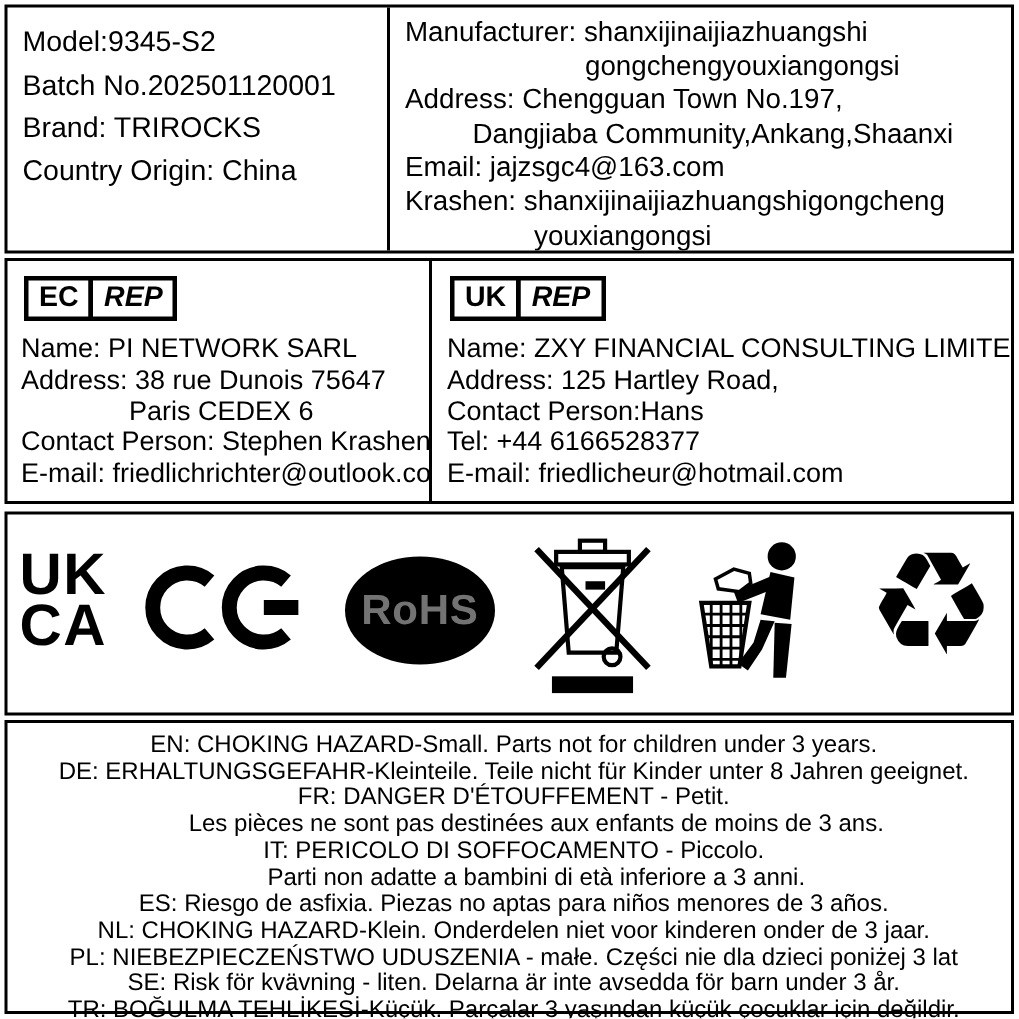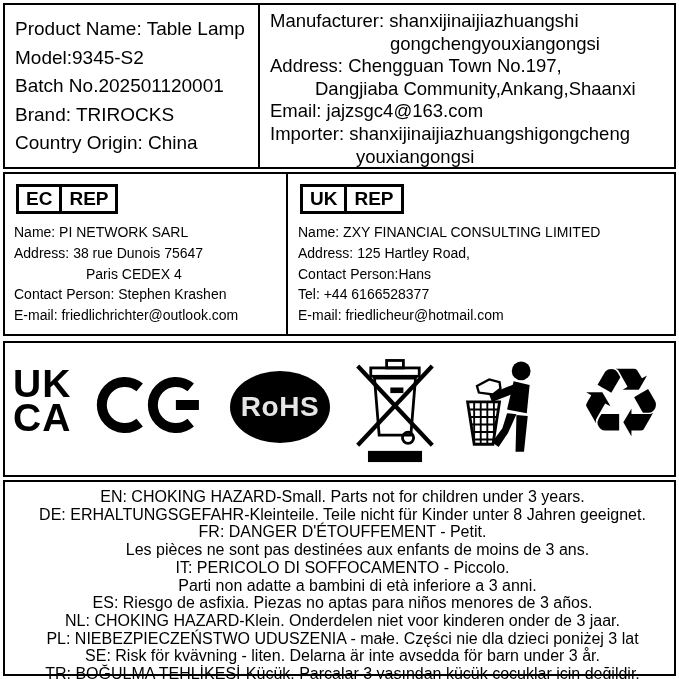--- a/index.html
+++ b/index.html
@@ -20,68 +20,67 @@
   .cell-ukrep{flex:1;padding:8px 0 0 10px;}
 
   .p-line{font-size:19px;line-height:28.5px;white-space:nowrap;}
   .m-line{font-size:18.5px;line-height:22.6px;white-space:nowrap;}
   .ind-gong{padding-left:120px;}
   .ind-dang{padding-left:45px;}
   .ind-youxi{padding-left:86px;}
 
   .rep-badge{display:inline-flex;margin:2px 0 8px 2px;}
   .rep-badge .bx{border:3px solid #000;font-weight:bold;font-size:19px;line-height:24px;padding:0 7px;white-space:nowrap;}
-  .rep-badge .bx+.bx{margin-left:-3px;}
-  .r-line{font-size:14px;line-height:20.8px;white-space:nowrap;}
+  .rep-badge .bx+.bx{margin-left:-3px;font-style:italic;}
+  .r-line{font-size:18px;line-height:20.8px;white-space:nowrap;}
   .ind-addr2{padding-left:72px;}
 
   .w-line{font-size:16px;line-height:17.7px;white-space:nowrap;text-align:center;}
   .w-ind{padding-left:30px;}
 
   .ukca{font-weight:bold;font-size:39px;line-height:34px;letter-spacing:1px;margin-top:10px;}
   .ce-svg{display:block;margin-top:0px;}
   .rohs{width:100px;height:72px;background:#000;border-radius:50%;display:flex;align-items:center;justify-content:center;margin-top:14px;}
-  .rohs span{color:#e5e5e5;font-weight:bold;font-size:28px;letter-spacing:0.5px;}
+  .rohs span{color:#737373;font-weight:bold;font-size:28px;letter-spacing:0.5px;}
   .weee-svg{display:block;margin-top:-4px;}
   .tidy-svg{display:block;margin-top:2px;}
   .recycle{font-family:"DejaVu Sans",sans-serif;font-size:96px;line-height:96px;display:block;margin-top:-2px;}
 </style>
 </head>
 <body>
 
 <div class="label">
 
   <div class="sec sec-top">
     <div class="cell cell-product">
-      <div class="p-line">Product Name: Table Lamp</div>
       <div class="p-line">Model:9345-S2</div>
       <div class="p-line">Batch No.202501120001</div>
       <div class="p-line">Brand: TRIROCKS</div>
       <div class="p-line">Country Origin: China</div>
     </div>
     <div class="cell cell-manu">
       <div class="m-line">Manufacturer: shanxijinaijiazhuangshi</div>
       <div class="m-line ind-gong">gongchengyouxiangongsi</div>
       <div class="m-line">Address: Chengguan Town No.197,</div>
       <div class="m-line ind-dang">Dangjiaba Community,Ankang,Shaanxi</div>
       <div class="m-line">Email: jajzsgc4@163.com</div>
-      <div class="m-line">Importer: shanxijinaijiazhuangshigongcheng</div>
+      <div class="m-line">Krashen: shanxijinaijiazhuangshigongcheng</div>
       <div class="m-line ind-youxi">youxiangongsi</div>
     </div>
   </div>
 
   <div class="sec sec-mid">
     <div class="cell cell-ecrep">
       <div class="rep-badge">
         <span class="bx">EC</span>
         <span class="bx">REP</span>
       </div>
       <div class="r-line">Name: PI NETWORK SARL</div>
       <div class="r-line">Address: 38 rue Dunois 75647</div>
-      <div class="r-line ind-addr2">Paris CEDEX 4</div>
+      <div class="r-line ind-addr2">Paris CEDEX 6</div>
       <div class="r-line">Contact Person: Stephen Krashen</div>
       <div class="r-line">E-mail: friedlichrichter@outlook.com</div>
     </div>
     <div class="cell cell-ukrep">
       <div class="rep-badge">
         <span class="bx">UK</span>
         <span class="bx">REP</span>
       </div>
       <div class="r-line">Name: ZXY FINANCIAL CONSULTING LIMITED</div>
       <div class="r-line">Address: 125 Hartley Road,</div>

